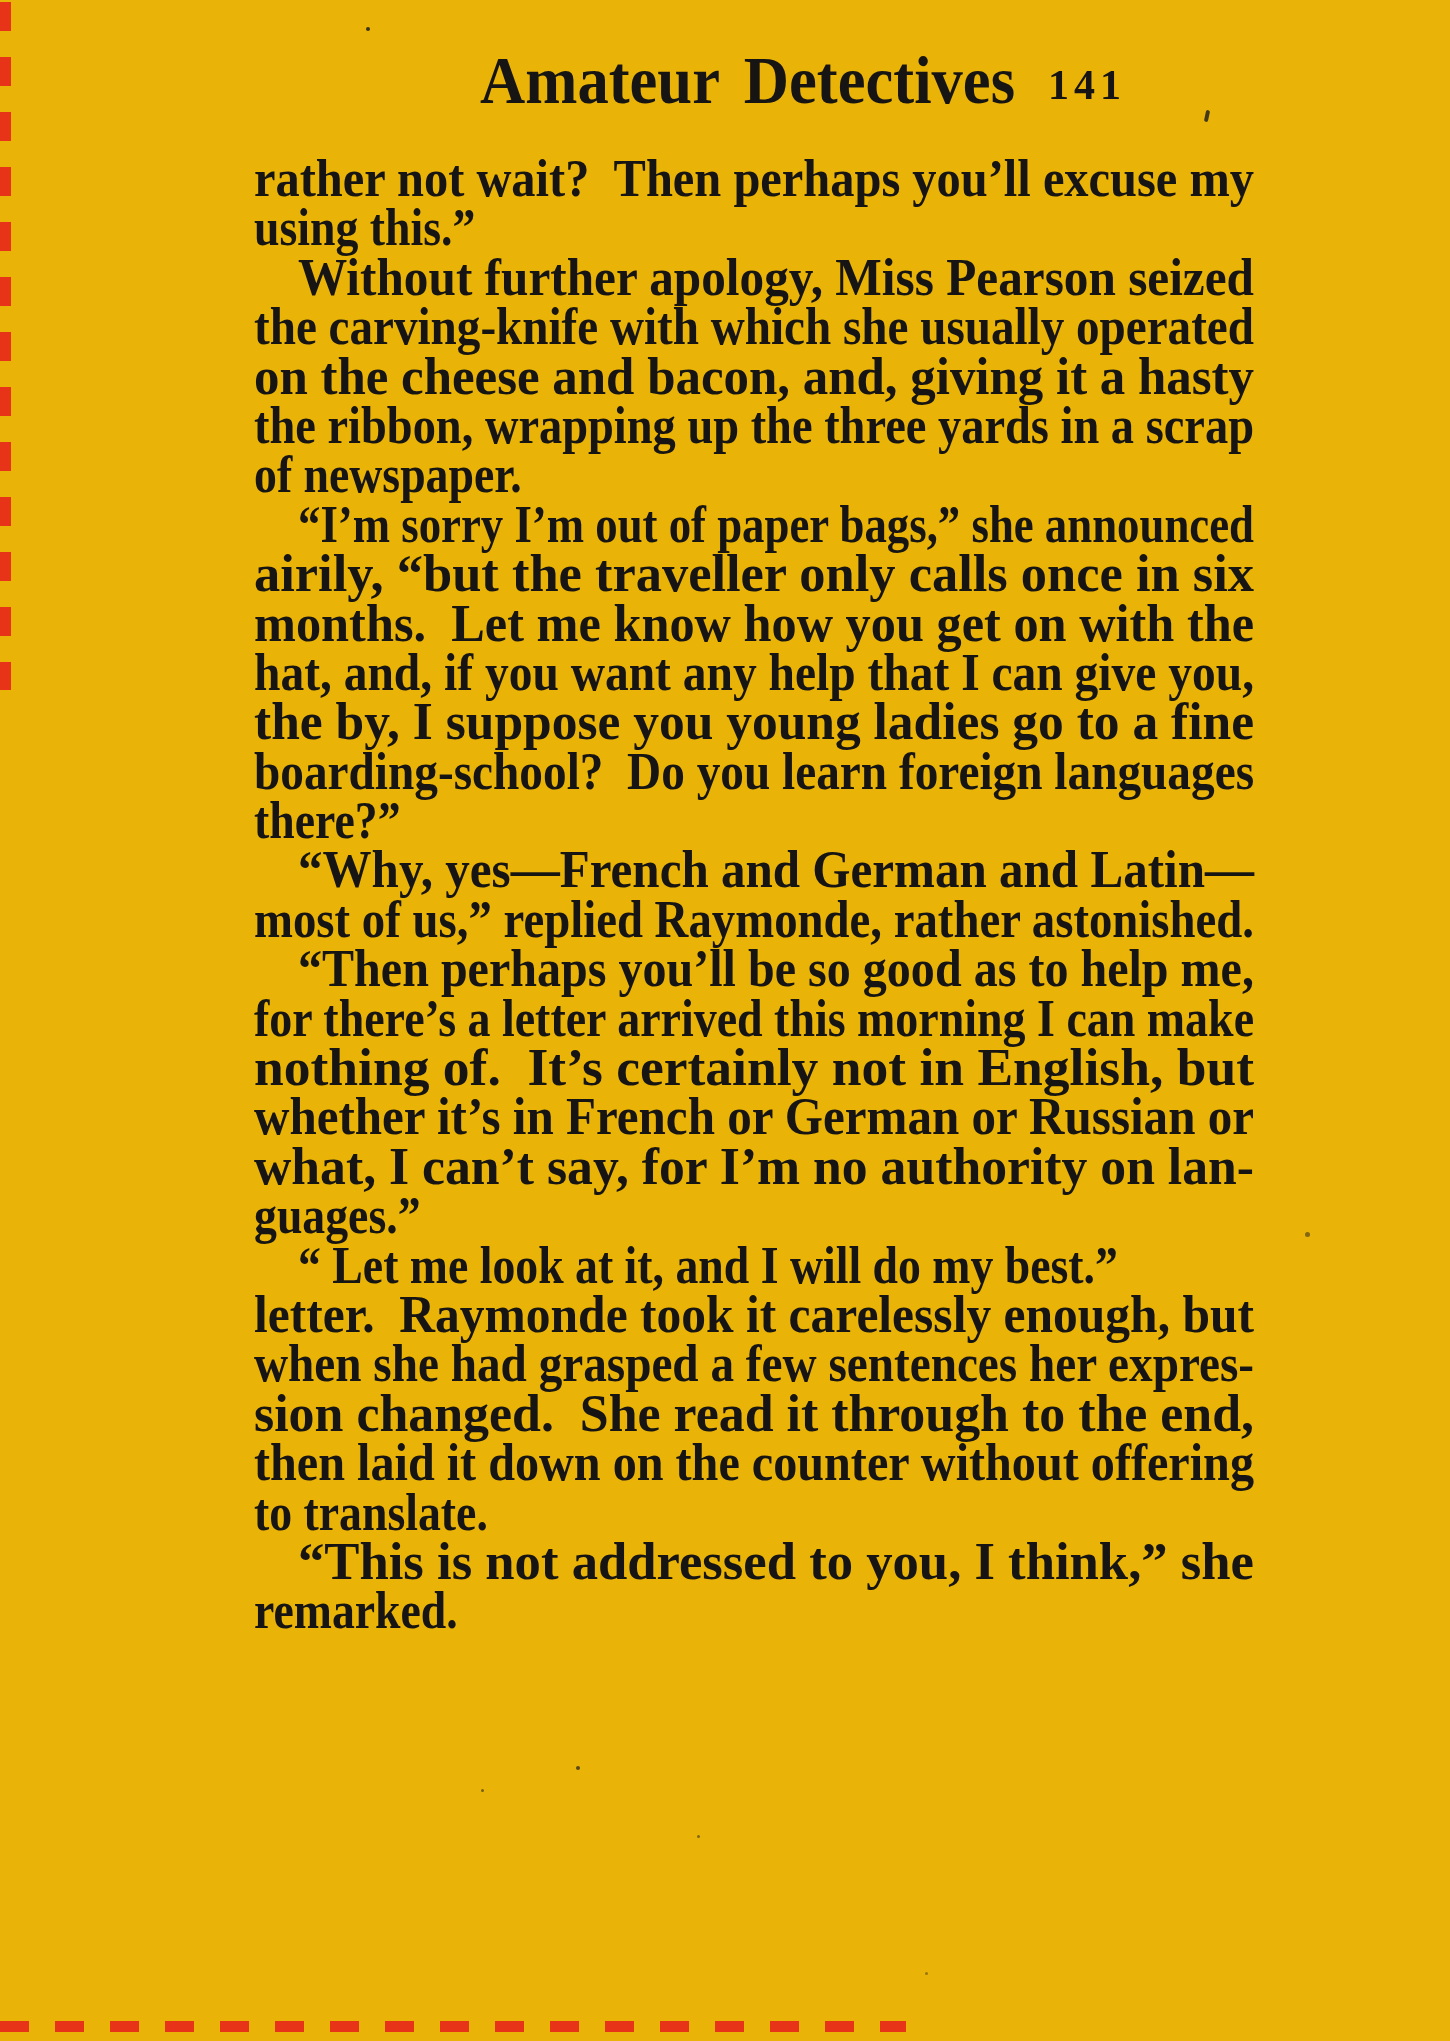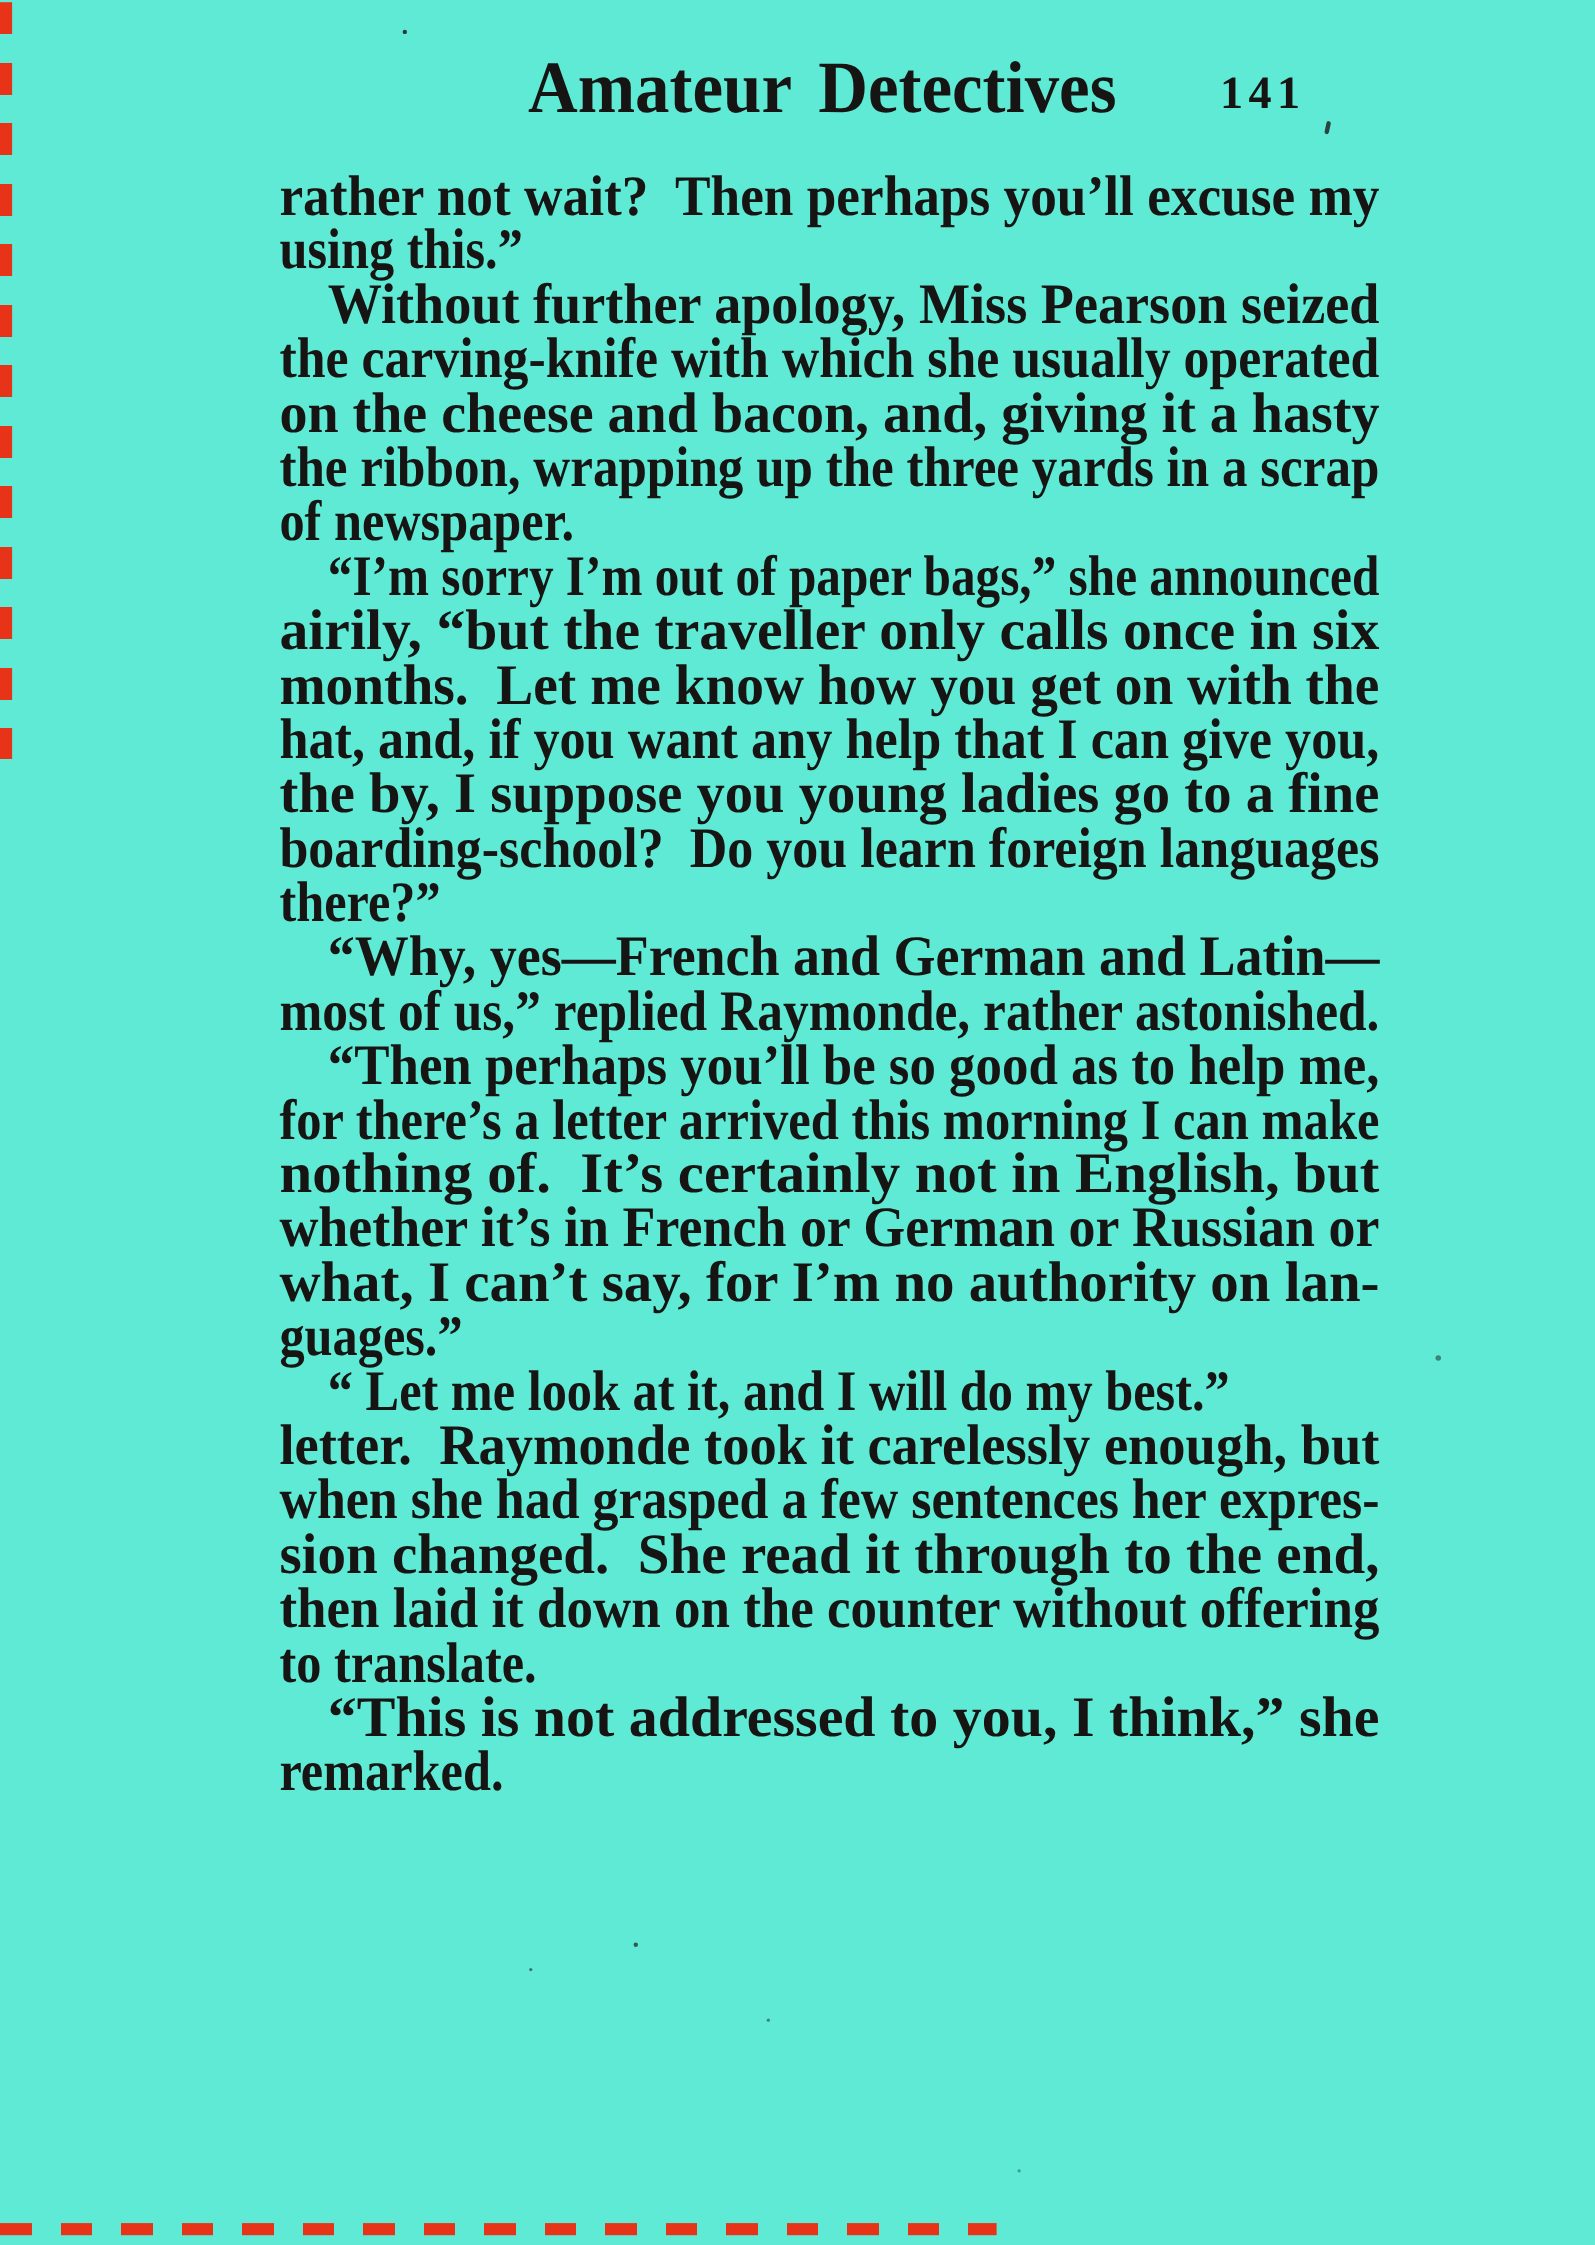--- a/index.html
+++ b/index.html
@@ -3,31 +3,31 @@
 <meta charset="utf-8">
 <style>
   :root { --mark: #e73418; }
   html, body { margin: 0; padding: 0; background: #ffffff; }
   body {
     width: 1450px; height: 2041px;
     position: relative; overflow: hidden;
     font-family: "Liberation Serif", serif;
     color: #171513;
   }
-  .page { position: absolute; inset: 0; background: #5eead4; }
+  .page { position: absolute; inset: 0; background: #eab308; }
 
   
   .title-wrap {
     position: absolute; left: 480px; top: 50px; width: 535px; height: 74px;
     line-height: 60px; font-size: 67px; font-weight: 700; word-spacing: 10px;
     white-space: nowrap;
   }
   .pageno {
     position: absolute; left: 1048px; top: 65px; width: 200px;
-    text-align: center; line-height: 40px;
+    text-align: left; line-height: 40px;
     font-size: 42px; font-weight: 700; letter-spacing: 5px;
   }
 
   
   .body {
     position: absolute; left: 254px; top: 154px; width: 1000px;
   }
   .line {
     height: 49.4px; line-height: 49.4px;
     font-size: 52px; font-weight: 700;

